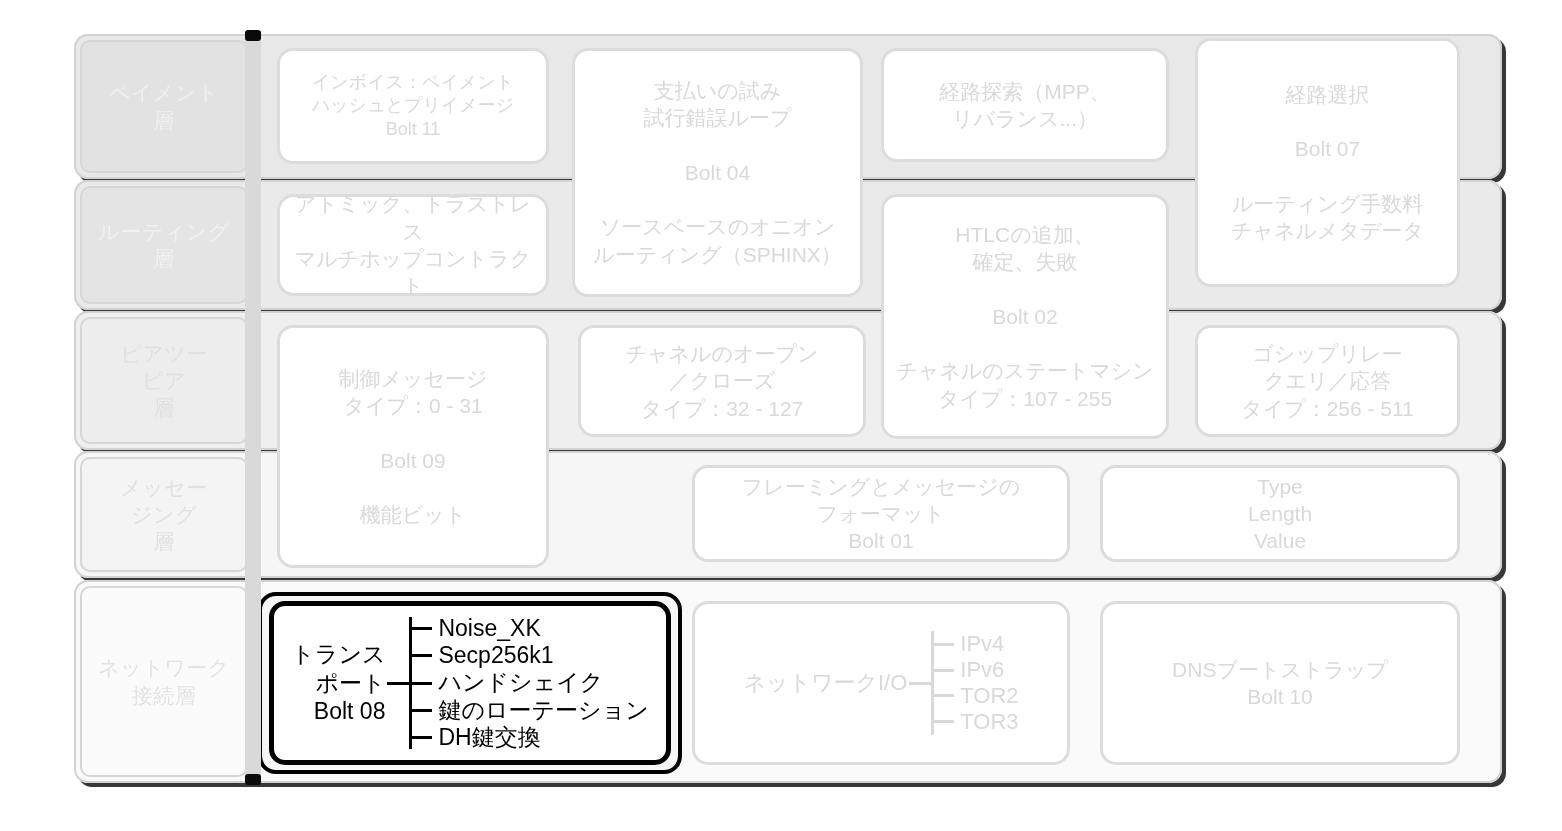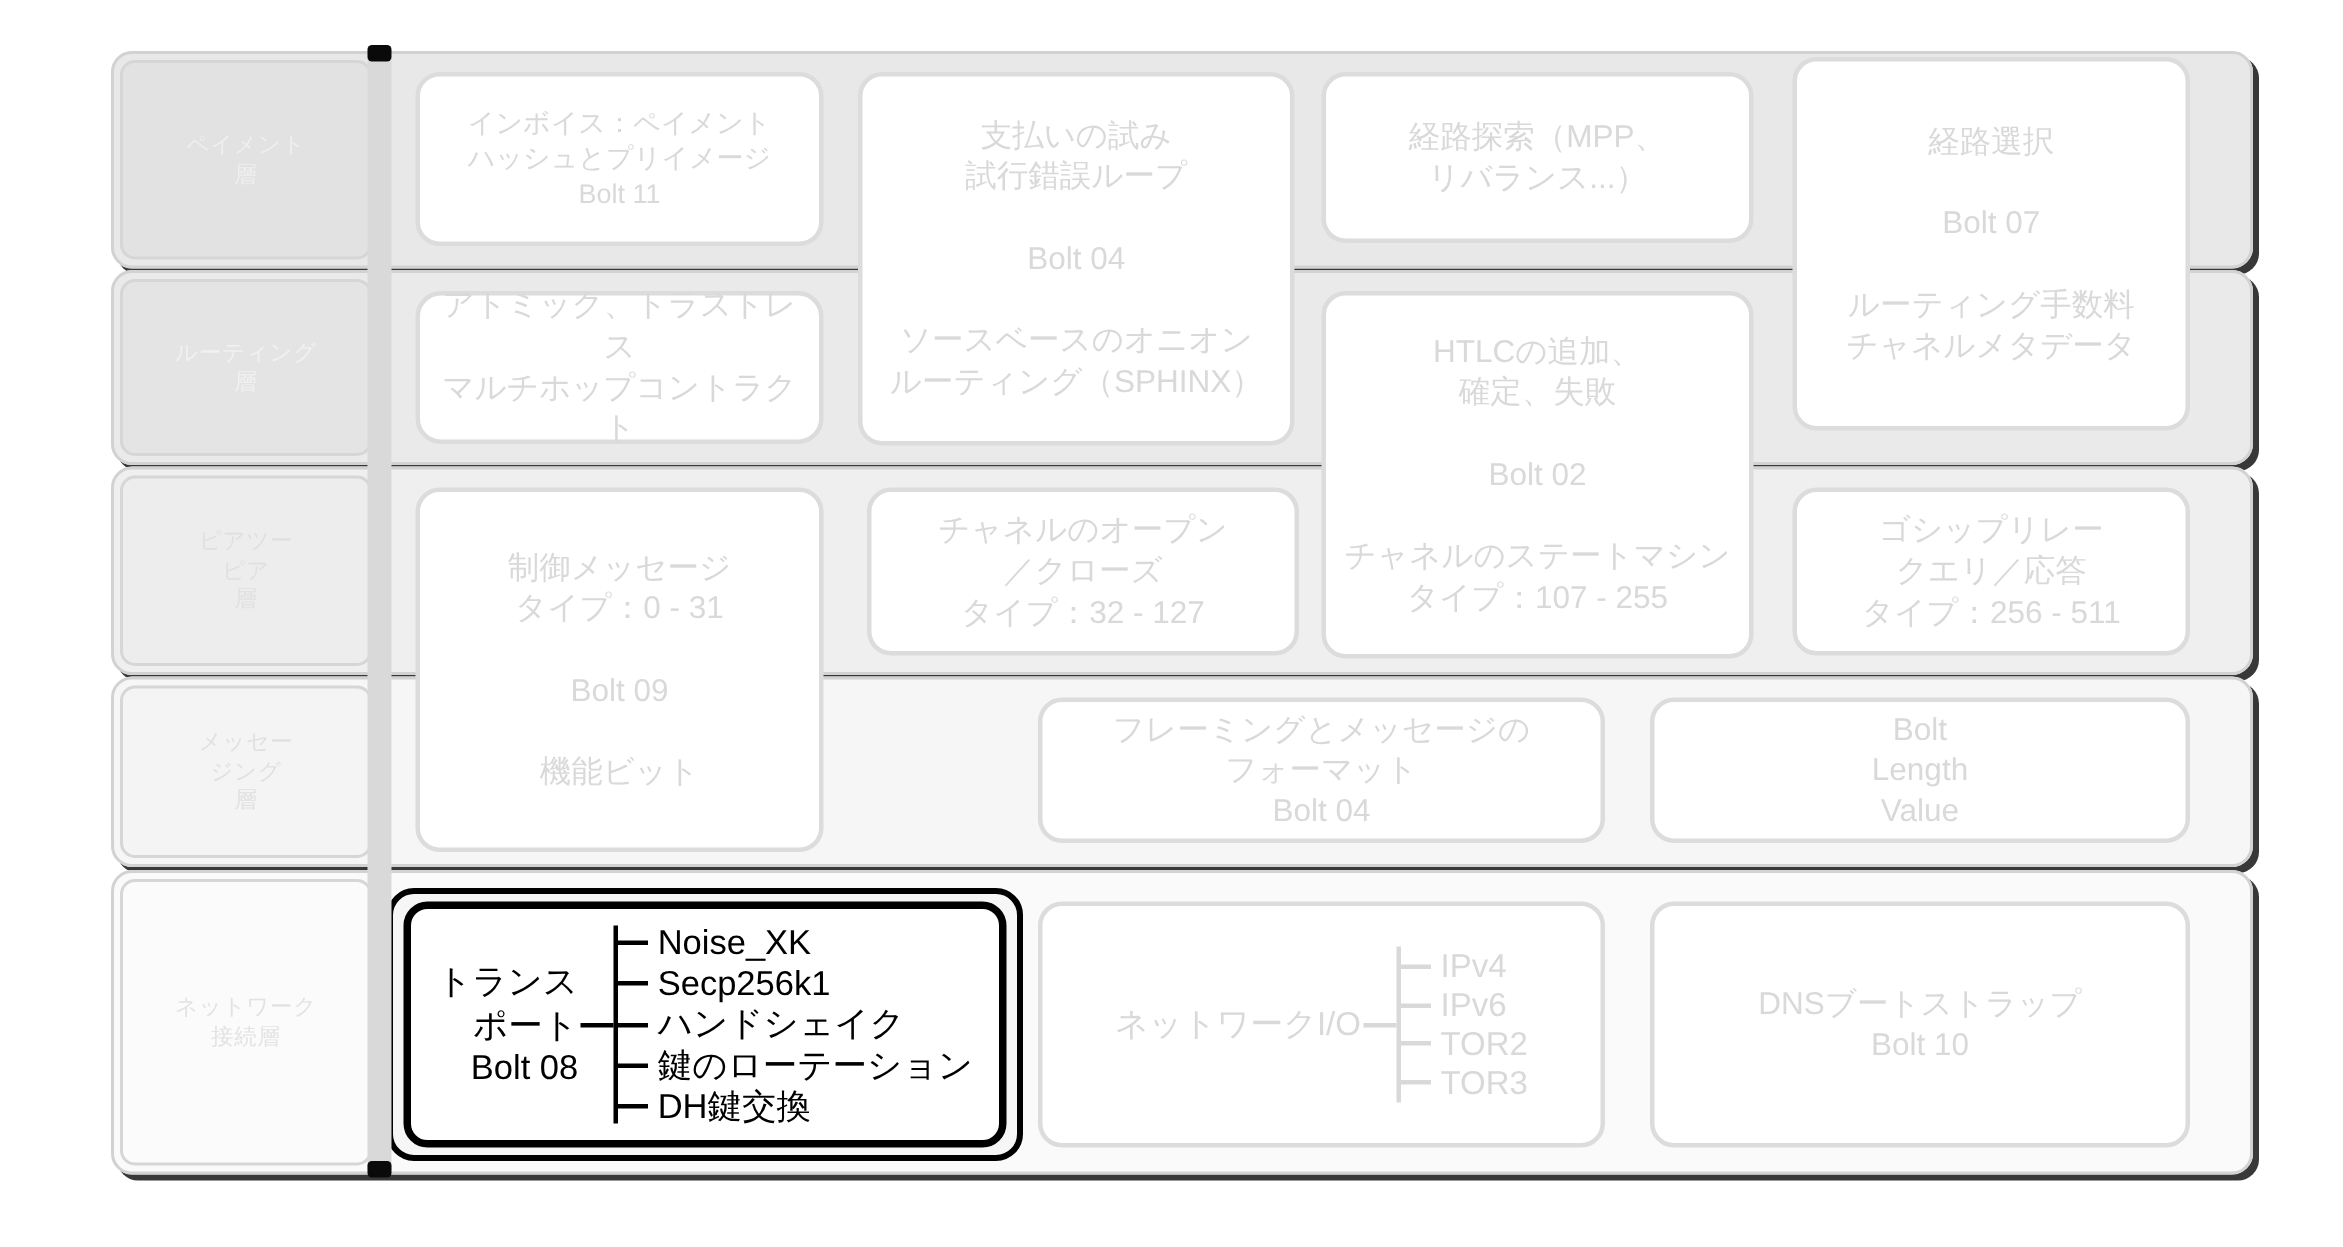--- a/index.html
+++ b/index.html
@@ -27,21 +27,21 @@
   .layer-label{
     position:absolute;
     left:6px;top:6px;bottom:6px;
     width:168px;
     border-radius:10px;
     border:2px solid #d6d6d6;
     box-sizing:border-box;
     display:flex;align-items:center;justify-content:center;
     text-align:center;
     line-height:1.30;
-    font-size:15px;
+    font-size:21px;
     letter-spacing:.5px;
     color:#e2e2e2;
     padding:16px 6px;
     white-space:pre-line;
   }
 
   
   .box{
     position:absolute;
     background:#ffffff;
@@ -193,23 +193,23 @@
   <div class="box" style="left:578px;top:325px;width:288px;height:112px;font-size:21px;">チャネルのオープン
 ／クローズ
 タイプ：32 - 127</div>
 
   <div class="box" style="left:1195px;top:325px;width:265px;height:112px;font-size:21px;">ゴシップリレー
 クエリ／応答
 タイプ：256 - 511</div>
 
   <div class="box" style="left:692px;top:465px;width:378px;height:97px;font-size:21px;">フレーミングとメッセージの
 フォーマット
-Bolt 04</div>
-
-  <div class="box" style="left:1100px;top:465px;width:360px;height:97px;font-size:21px;">Bolt
+Bolt 01</div>
+
+  <div class="box" style="left:1100px;top:465px;width:360px;height:97px;font-size:21px;">Type
 Length
 Value</div>
 
   <div class="hl-shadow" style="left:258px;top:592px;width:424px;height:182px;"></div>
   <div class="box hl" style="left:269px;top:601px;width:402px;height:164px;padding:6px 12px;">
     <div class="tree dark">
       <div class="stem" style="font-size:23px;">トランス
 ポート
 Bolt 08</div>
       <div class="connector"></div>

